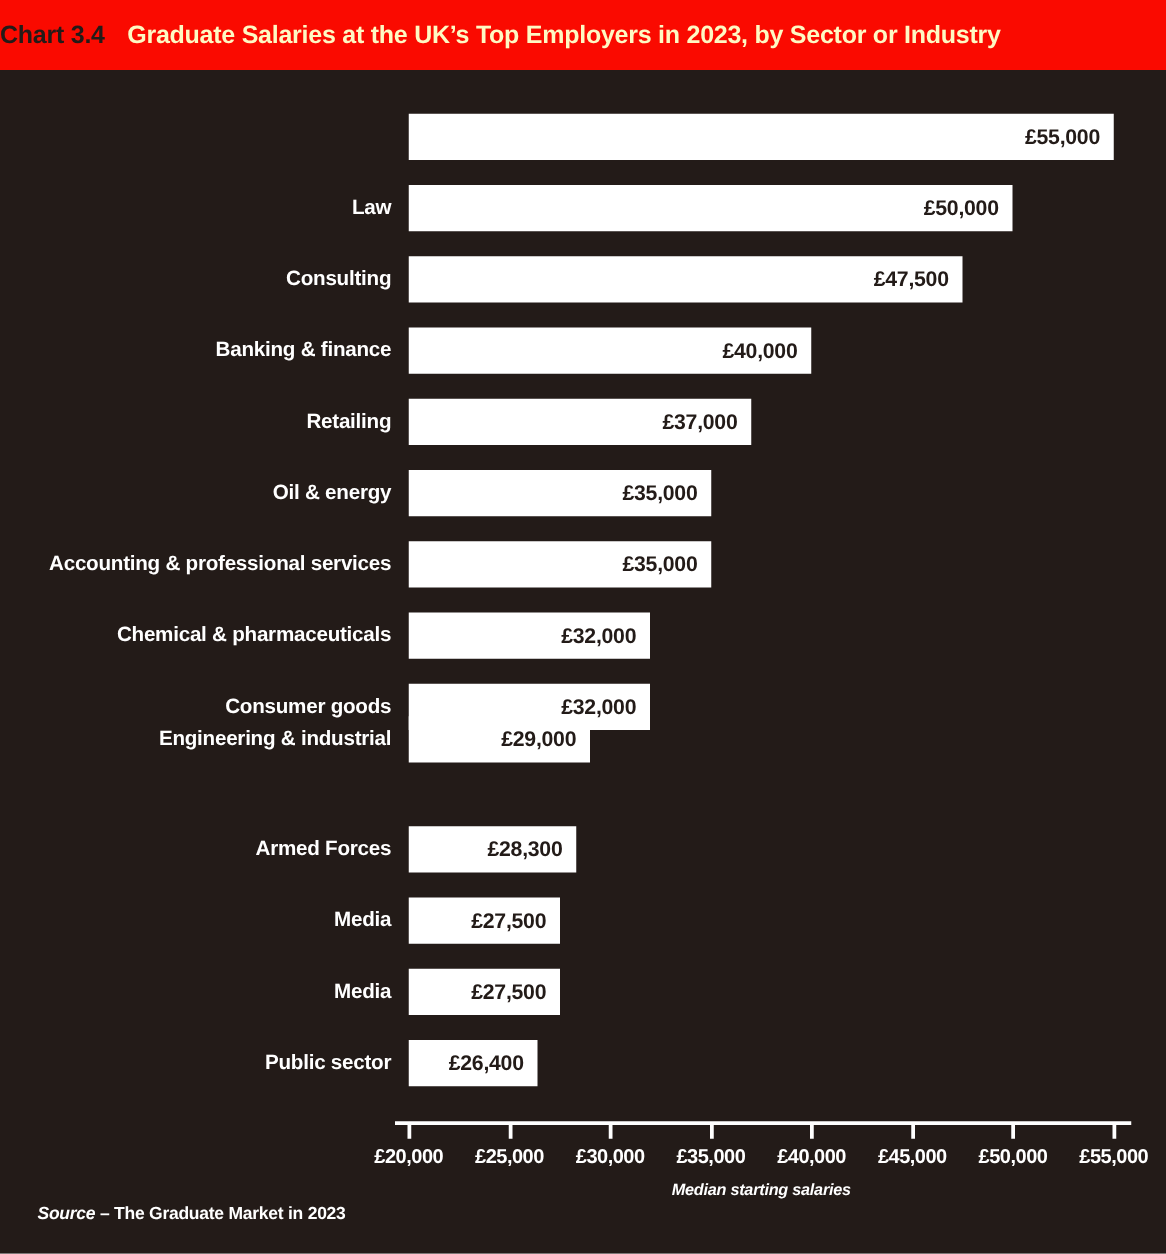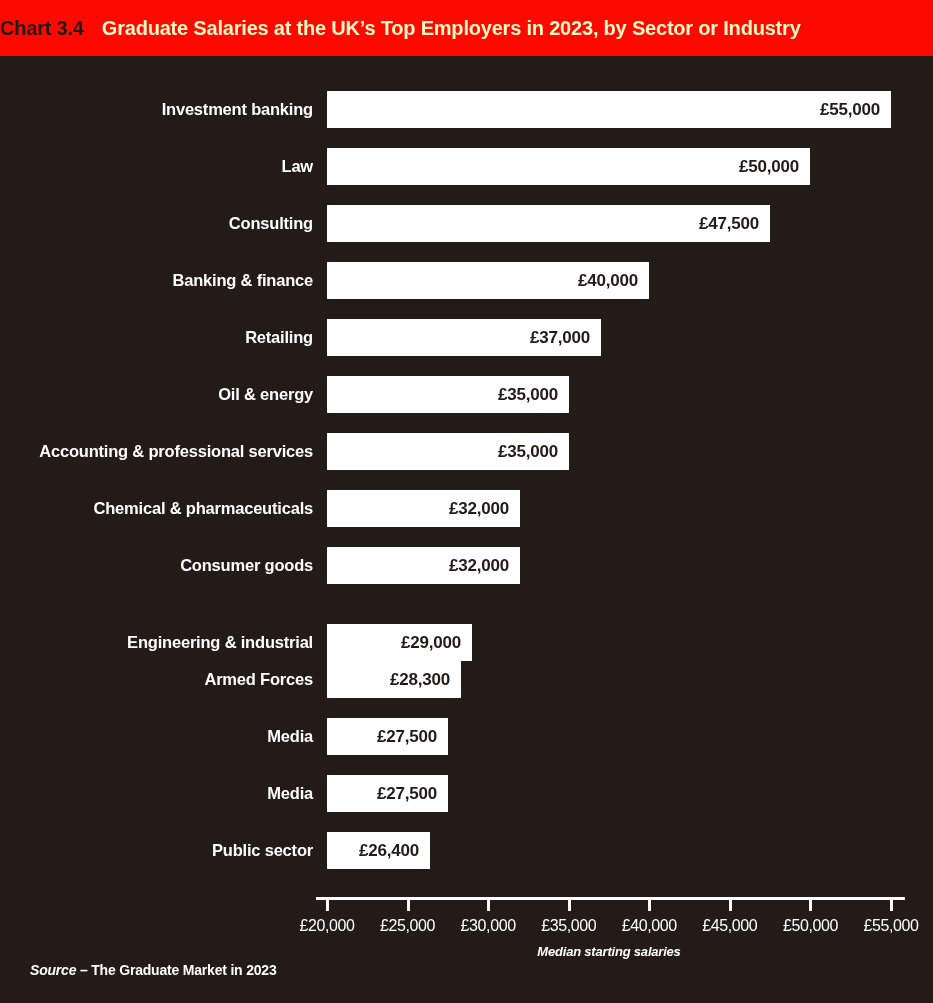--- a/index.html
+++ b/index.html
@@ -114,21 +114,21 @@
   }
   .axis-tick {
     position: absolute;
     width: 3px;
     height: 11px;
     background: #ffffff;
   }
   .axis-tick-label {
     position: absolute;
     font-size: 16px;
-    font-weight: normal;
+    font-weight: bold;
     color: #ffffff;
     letter-spacing: -0.4px;
     white-space: nowrap;
     transform: translateX(-50%);
     text-align: center;
   }
   .axis-caption {
     position: absolute;
     font-size: 13px;
     font-weight: bold;
@@ -164,21 +164,20 @@
   <div class="header-band">
     <div class="header-inner">
       <span class="chart-number">Chart 3.4</span>
       <span class="chart-title">Graduate Salaries at the UK’s Top Employers in 2023, by Sector or Industry</span>
     </div>
   </div>
 
   <div class="plot-body">
     <div class="bars-area" id="bars-area">
         <div class="bar-row" style="top: 35px;">
-          <div class="bar-label">Investment banking</div>
           <div class="bar-rect" style="width: 564px;">
             <span class="bar-value">£55,000</span>
           </div>
         </div>
         <div class="bar-row" style="top: 92px;">
           <div class="bar-label">Law</div>
           <div class="bar-rect" style="width: 483px;">
             <span class="bar-value">£50,000</span>
           </div>
         </div>
@@ -217,21 +216,21 @@
           <div class="bar-rect" style="width: 193px;">
             <span class="bar-value">£32,000</span>
           </div>
         </div>
         <div class="bar-row" style="top: 491px;">
           <div class="bar-label">Consumer goods</div>
           <div class="bar-rect" style="width: 193px;">
             <span class="bar-value">£32,000</span>
           </div>
         </div>
-        <div class="bar-row" style="top: 568px;">
+        <div class="bar-row" style="top: 517px;">
           <div class="bar-label">Engineering &amp; industrial</div>
           <div class="bar-rect" style="width: 145px;">
             <span class="bar-value">£29,000</span>
           </div>
         </div>
         <div class="bar-row" style="top: 605px;">
           <div class="bar-label">Armed Forces</div>
           <div class="bar-rect" style="width: 134px;">
             <span class="bar-value">£28,300</span>
           </div>

